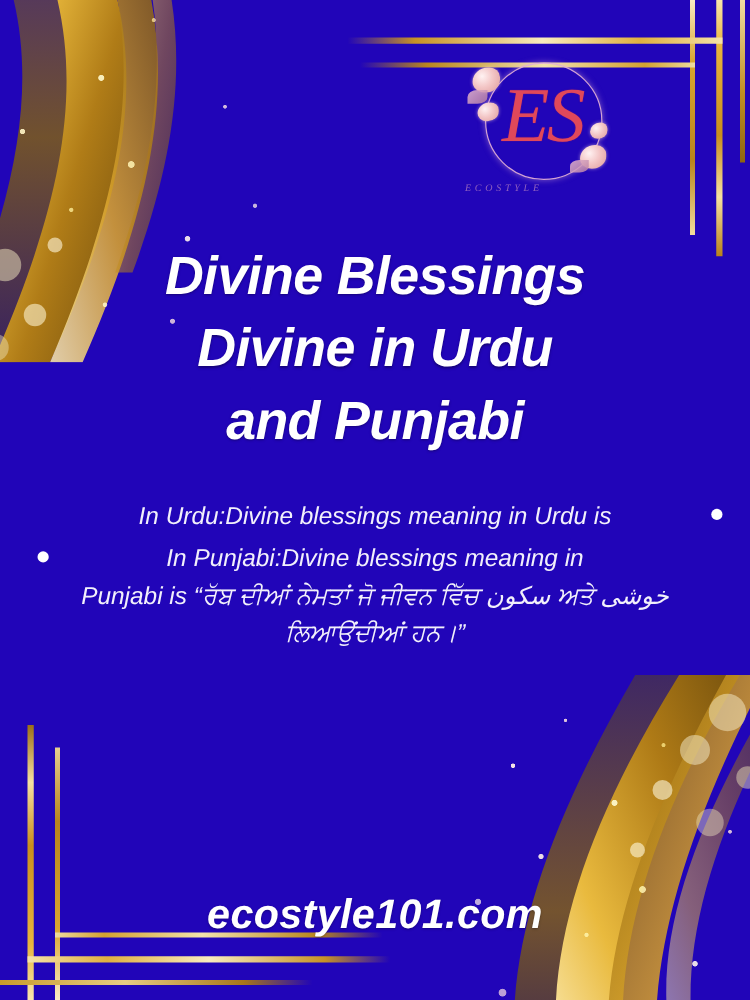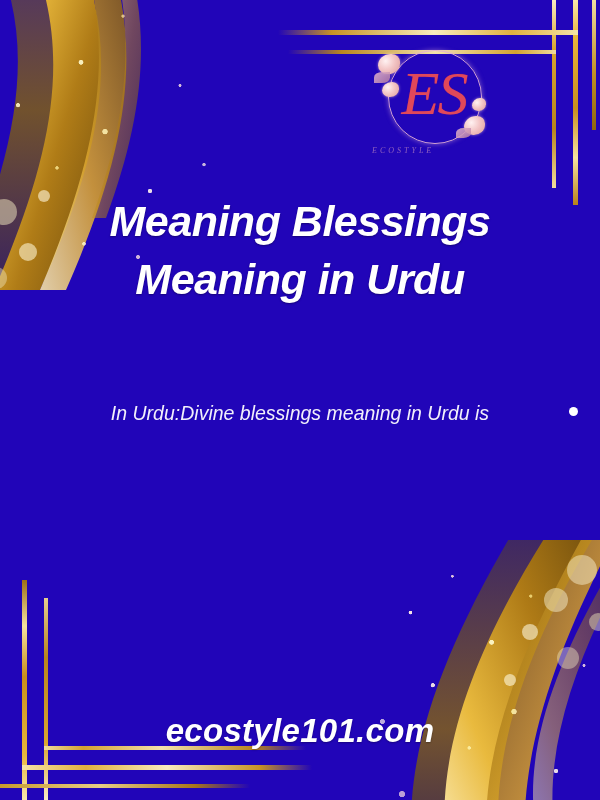--- a/index.html
+++ b/index.html
@@ -310,29 +310,35 @@
     <div class="petal" style="left:10px; top:40px; width:17px; height:15px;"></div>
     <div class="petal" style="left:92px; top:74px; width:21px; height:19px;"></div>
     <div class="petal" style="left:100px;top:56px; width:14px; height:13px;"></div>
     <div class="leaf" style="left:2px;  top:30px; width:16px; height:11px;"></div>
     <div class="leaf" style="left:84px; top:86px; width:15px; height:10px;"></div>
     <div class="logo-mono">ES</div>
     <div class="logo-word">ECOSTYLE</div>
   </div>
 
   <div class="headline">
-    <div>Meaning Blessings</div>
-    <div>Meaning in Urdu</div>
+    <div>Divine Blessings</div>
+    <div>Divine in Urdu</div>
+    <div>and Punjabi</div>
   </div>
 
   <div class="bullets">
 
     <div class="bullet-row bullet-rtl">
       <span class="dot"></span>
       <span class="bullet-text">In Urdu:Divine blessings meaning in Urdu is</span>
     </div>
 
+    <div class="bullet-row bullet-ltr">
+      <span class="dot"></span>
+      <span class="bullet-text">In Punjabi:Divine blessings meaning in</span>
+      <span class="bullet-text">Punjabi is “ਰੱਬ ਦੀਆਂ ਨੇਮਤਾਂ ਜੋ ਜੀਵਨ ਵਿੱਚ سکون ਅਤੇ خوشی ਲਿਆਉਂਦੀਆਂ ਹਨ।”</span>
+    </div>
 
   </div>
 
   <div class="footer">ecostyle101.com</div>
 
 </div>
 
 </body></html>

